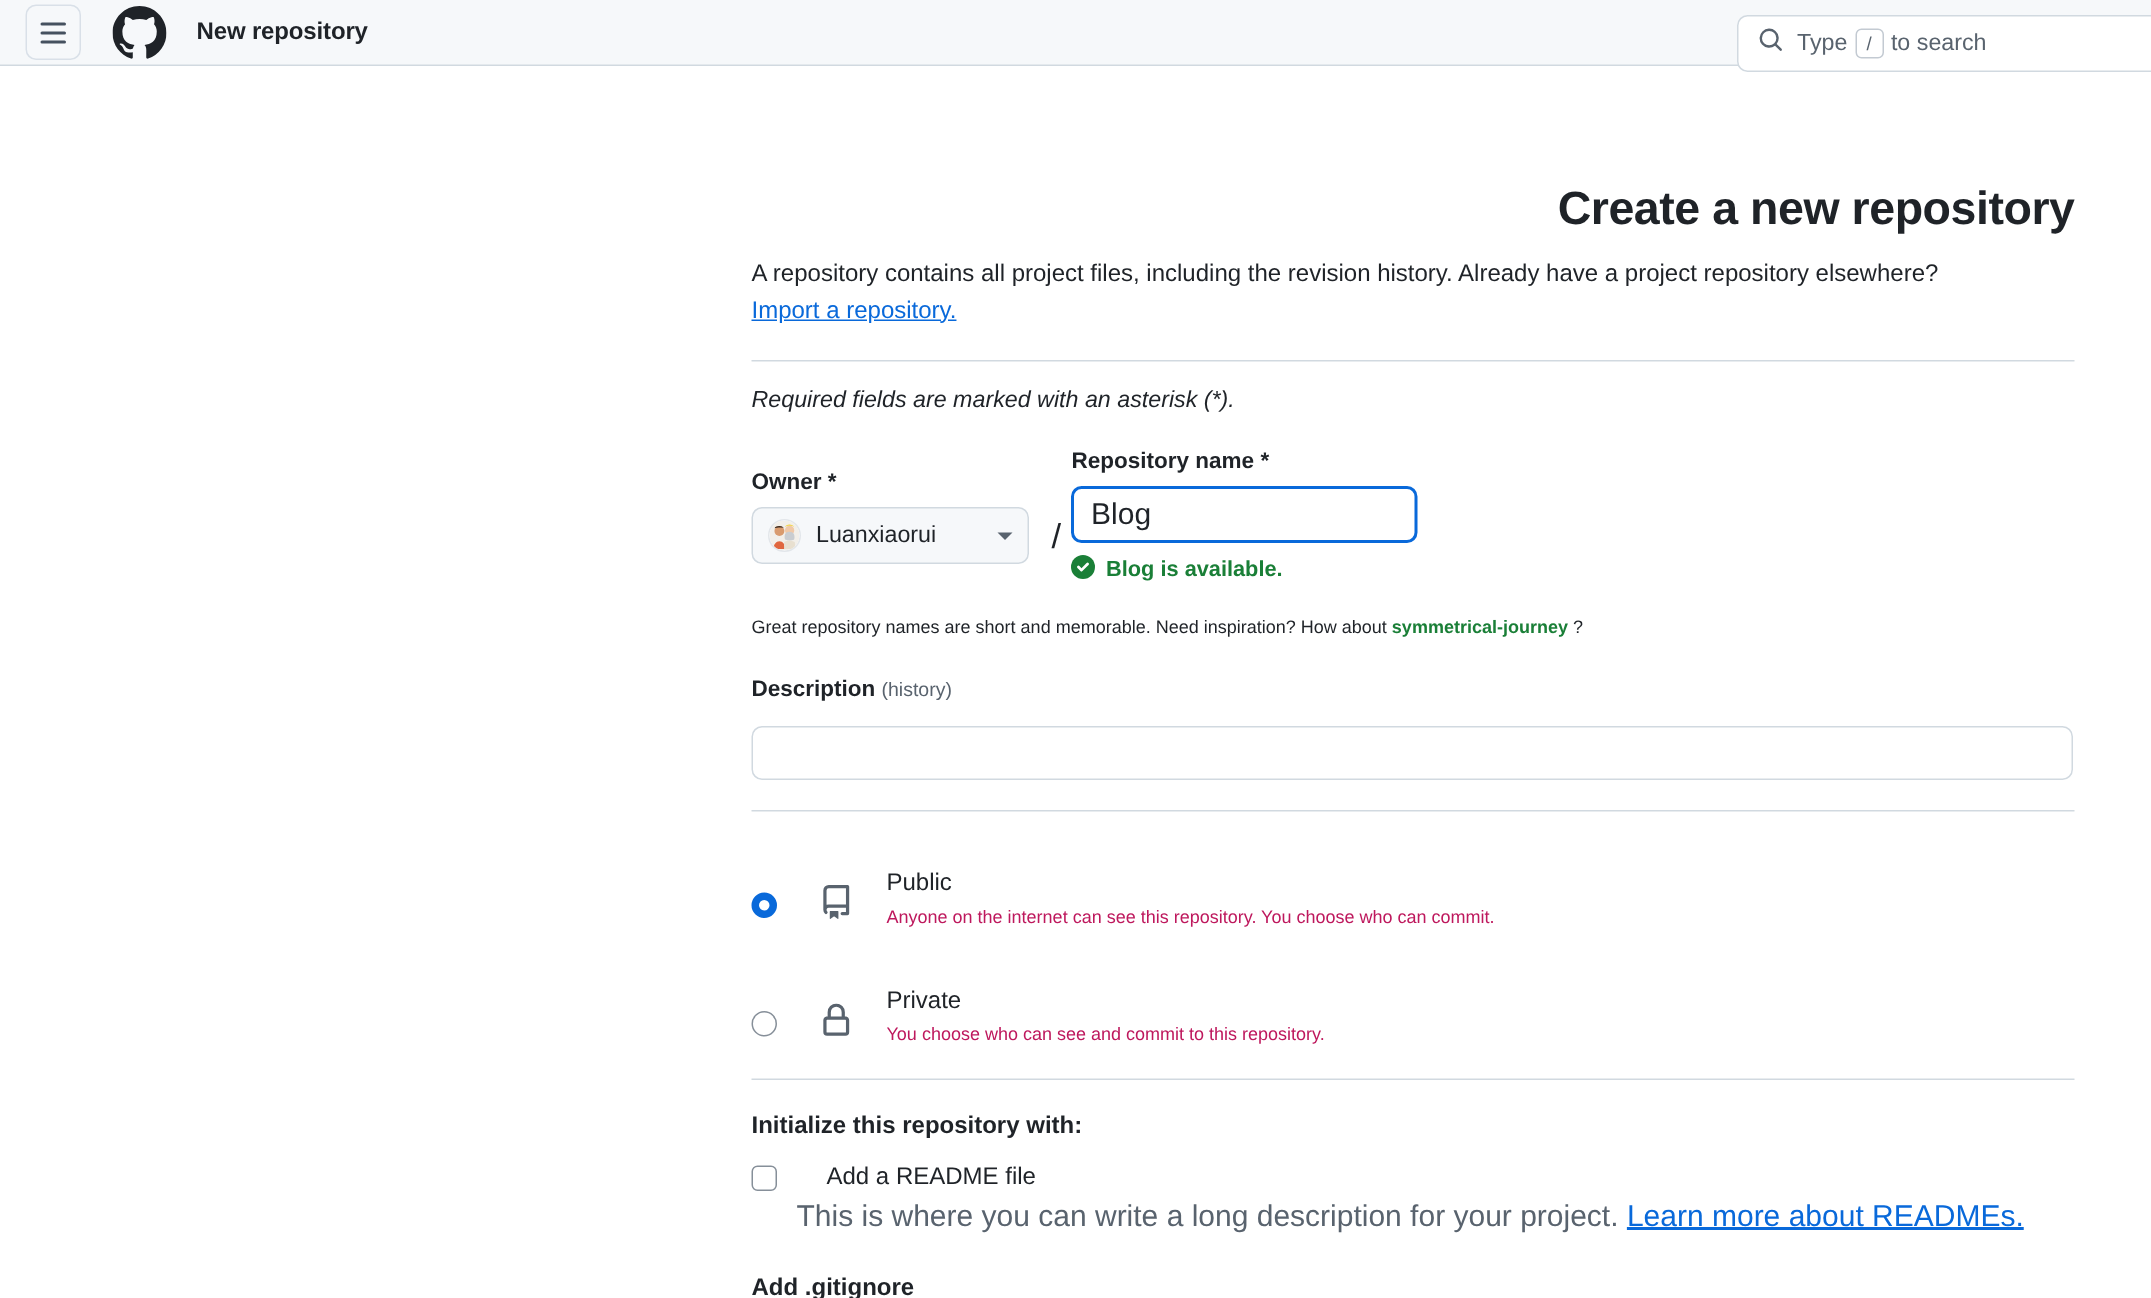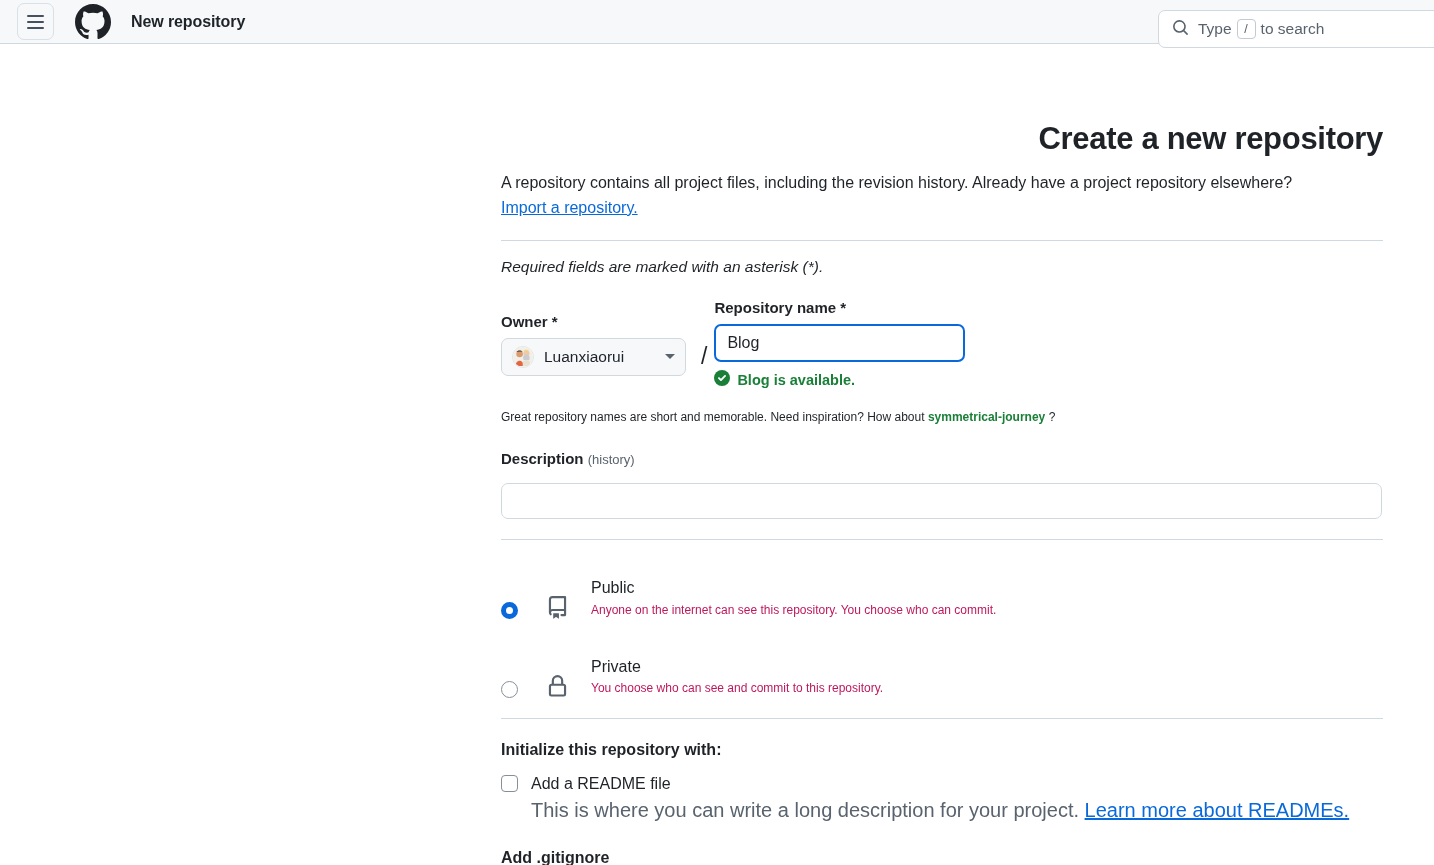--- a/index.html
+++ b/index.html
@@ -180,27 +180,27 @@
   }
   .slash-sep {
     font-size: 23px;
     color: #1f2328;
     margin: 0 7px 0 0;
     line-height: 38px;
     padding-top: 24px;
   }
   .name-col { flex: 0 0 auto; }
   .repo-name-input {
-    width: 251px;
+    width: 231px;
     height: 38px;
     border: 2px solid #0969da;
     border-radius: 7px;
     background: #ffffff;
     font-family: "Liberation Sans", sans-serif;
-    font-size: 16px;
+    font-size: 20px;
     color: #1f2328;
     padding: 0 11px;
     outline: none;
     caret-color: #1f2328;
   }
   .availability {
     margin-top: 8px;
     display: flex;
     align-items: center;
     gap: 7px;
@@ -235,21 +235,21 @@
     font-size: 15px;
     color: #1f2328;
     padding: 0 11px;
     outline: none;
   }
 
   
   .vis-group { margin-top: 19px; }
   .vis-option {
     display: flex;
-    align-items: flex-end;
+    align-items: center;
     margin-bottom: 12px;
     margin-top: 36px;
   }
   .radio {
     width: 17px; height: 17px;
     border-radius: 50%;
     border: 1px solid #868f99;
     background: #ffffff;
     flex: 0 0 auto;
     margin-top: 10px;
@@ -285,21 +285,22 @@
   
   .init-title {
     margin-top: 22px;
     font-size: 16px;
     font-weight: bold;
     color: #1f2328;
   }
   .readme-row {
     margin-top: 16px;
     display: flex;
-    align-items: center;
+    align-items: flex-end;
+    gap: 20px;
   }
   .checkbox {
     width: 17px; height: 17px;
     border: 1px solid #868f99;
     border-radius: 4px;
     background: #ffffff;
     flex: 0 0 auto;
     cursor: pointer;
   }
   .readme-label {

